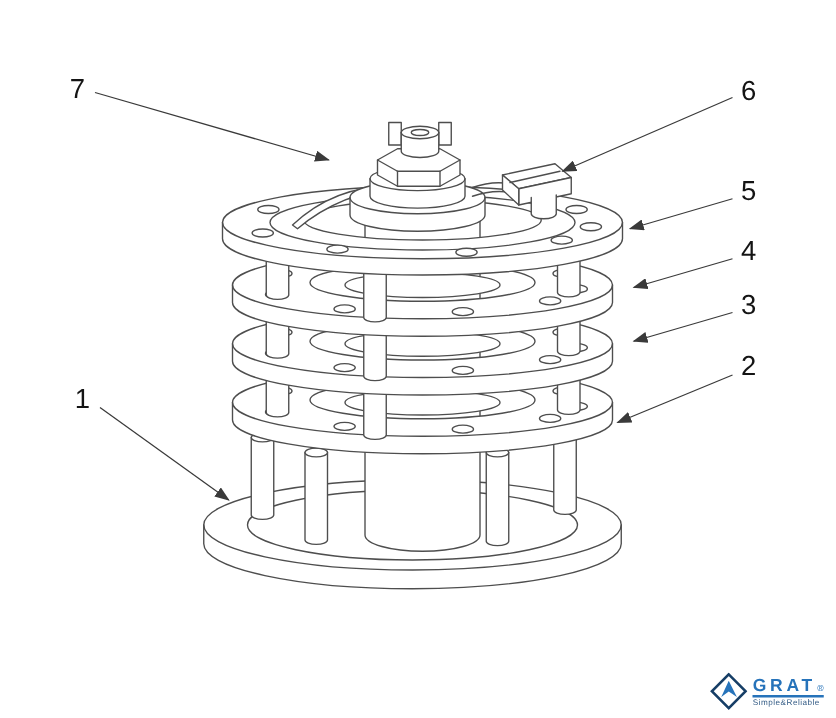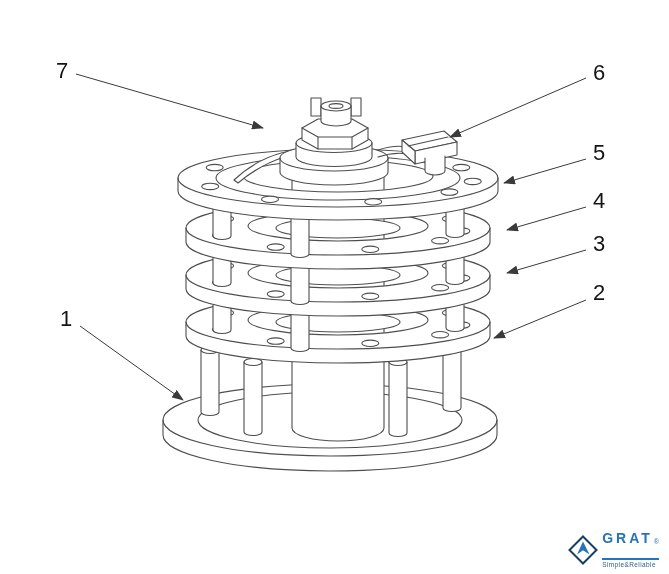--- a/index.html
+++ b/index.html
@@ -12,21 +12,21 @@
   .callout-num{
     font-family:"Liberation Sans",sans-serif;font-size:22px;fill:#141414;
     text-anchor:middle;
   }
   .ink{stroke:#4e4e4e;stroke-width:1.1;stroke-linecap:round;stroke-linejoin:round;}
   .logo{
     position:absolute;right:10px;bottom:6px;display:flex;align-items:center;gap:4px;
   }
   .logo-text-block{display:flex;flex-direction:column;}
   .logo-row{
-    display:flex;align-items:flex-end;border-bottom:2px solid #2673ba;padding-bottom:13px;
+    display:flex;align-items:flex-end;border-bottom:2px solid #2673ba;padding-bottom:1px;
   }
   .logo-name{
     color:#2673ba;font-weight:bold;font-size:14px;letter-spacing:3px;line-height:1;
   }
   .logo-reg{color:#2673ba;font-size:7px;line-height:1;margin-left:1px;}
   .logo-tagline{color:#335b85;font-size:6.5px;letter-spacing:0.4px;margin-top:1px;}
 </style>
 </head>
 <body>
 

